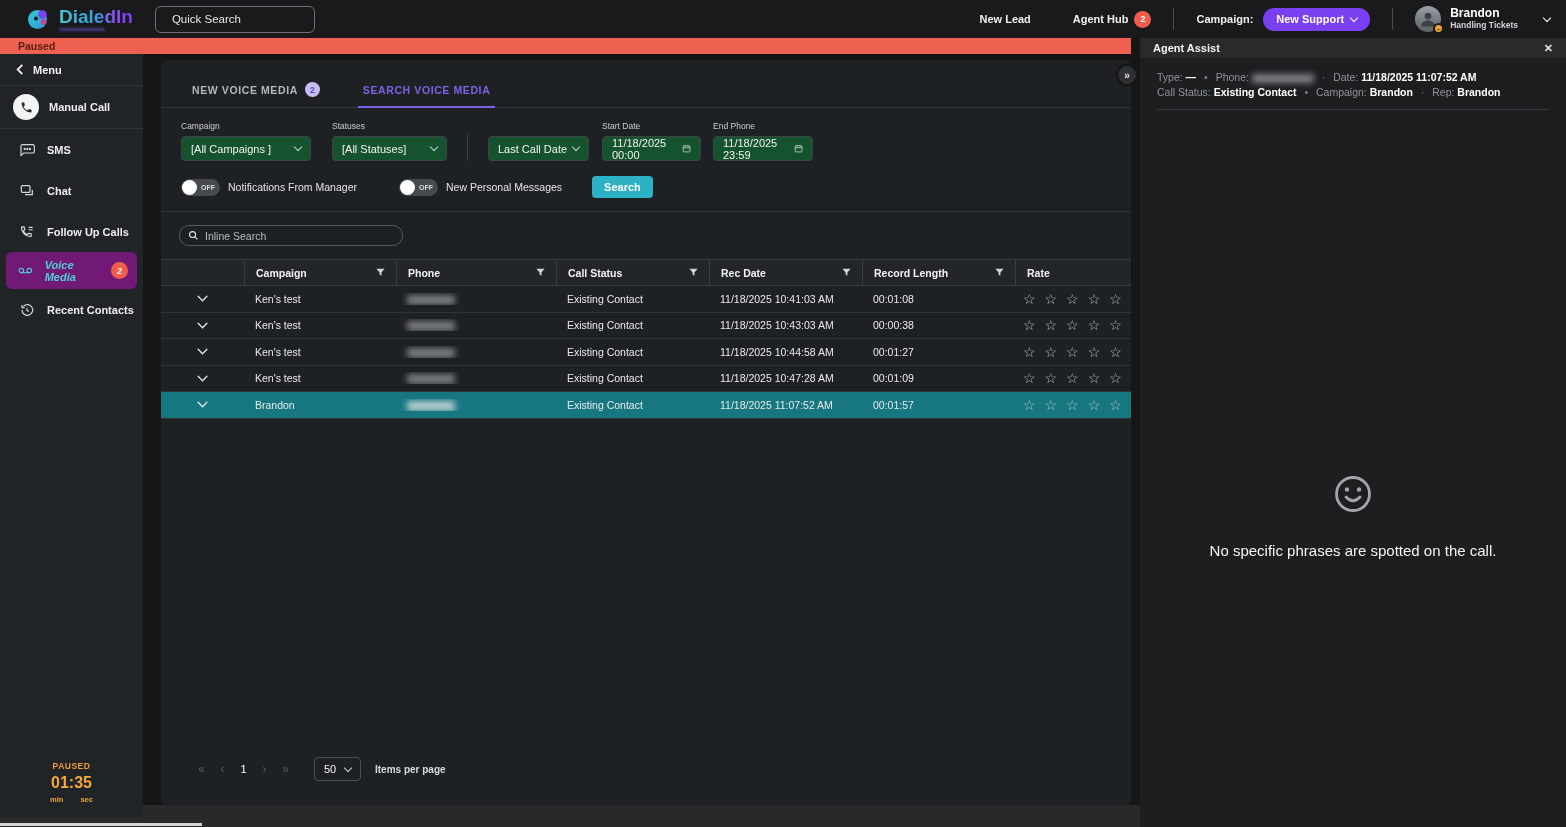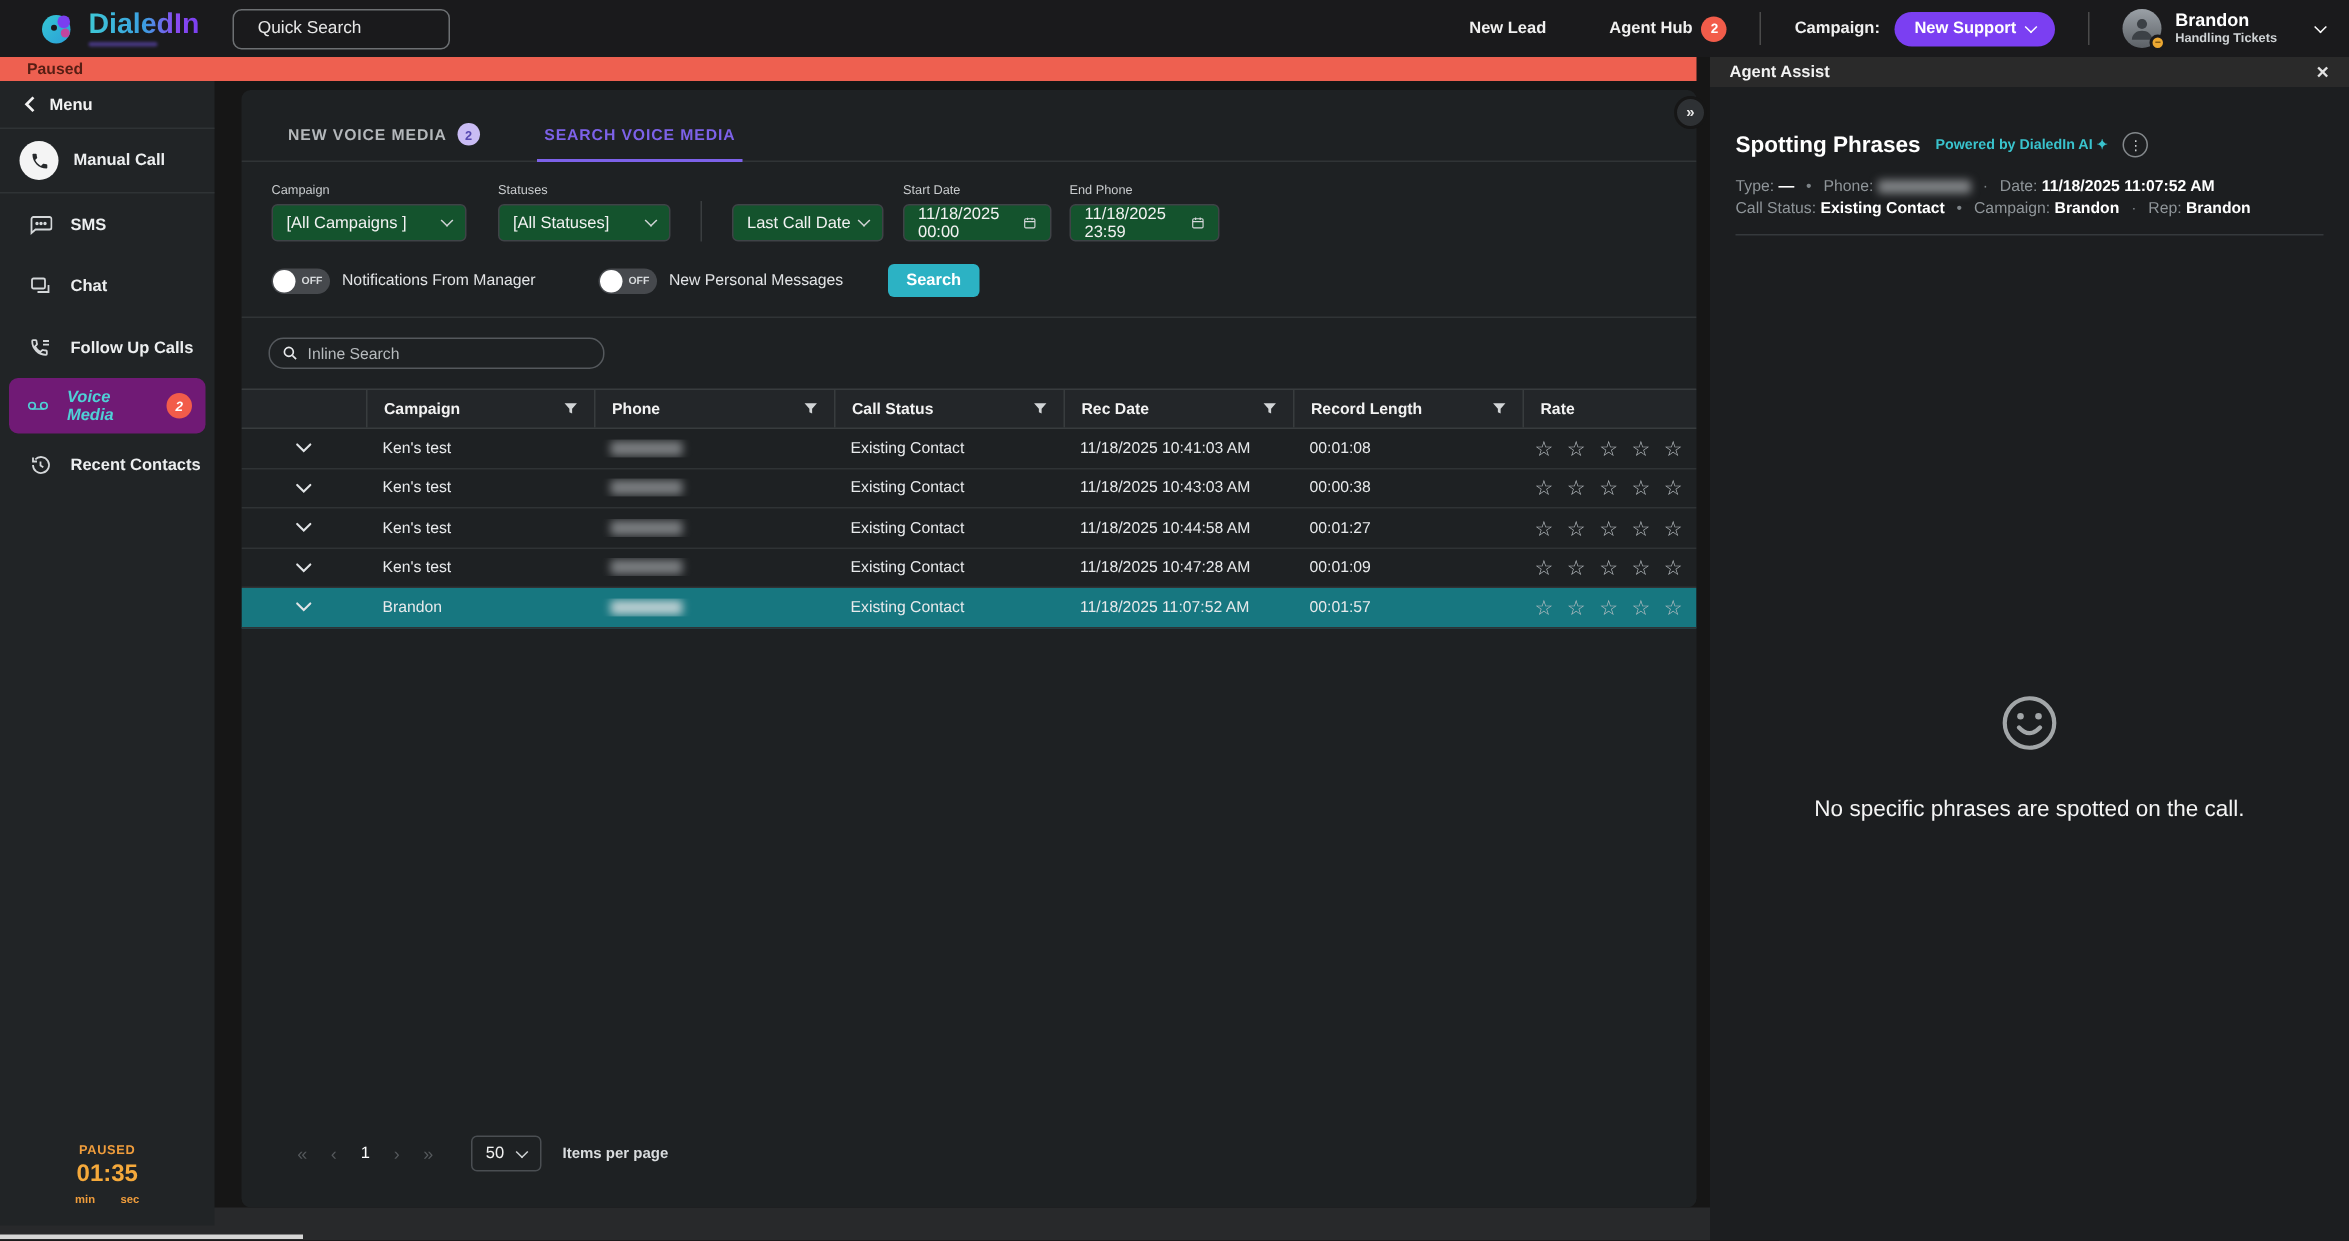--- a/index.html
+++ b/index.html
@@ -8,21 +8,21 @@
   body { position:relative; color:#e8eaec; }
 
   
   .topbar { position:absolute; top:0; left:0; width:1566px; height:38px;
     background:#1a1a1c; display:flex; align-items:center; z-index:6; }
   .logo-wrap { margin-left:26px; display:flex; align-items:center; gap:7px; }
   .brand-text { font-size:19px; font-weight:bold;
     background:linear-gradient(90deg,#3ec8d6 0%,#3b9fe0 50%,#8a4bf0 78%,#7a3ff0 100%);
     -webkit-background-clip:text; background-clip:text; color:transparent; line-height:1; }
   .brand-tagline { width:46px; height:3px; background:#6a4fd0; opacity:.55; filter:blur(1px); margin-top:2px; border-radius:2px; }
-  .quick-search { margin-left:22px; width:145px; height:27px; border:1px solid #6d7073; border-radius:6px;
+  .quick-search { margin-left:22px; width:160px; height:27px; border:1px solid #6d7073; border-radius:6px;
     display:flex; align-items:center; gap:7px; padding:0 9px; background:#1a1a1c; }
   .quick-search input { flex:1; background:transparent; border:none; outline:none; color:#f0f0f0; font-size:11.5px; font-family:inherit; }
   .quick-search input::placeholder { color:#e8e8e8; opacity:1; }
   .top-spacer { flex:1; }
   .top-right { display:flex; align-items:center; margin-right:16px; }
   .top-link { font-size:11px; font-weight:bold; color:#f0f0f0; cursor:pointer; }
   .agent-hub { display:flex; align-items:center; gap:6px; margin-left:42px; }
   .badge-red { min-width:17px; height:17px; border-radius:50%; background:#f25c4a; color:#fff;
     font-size:9px; font-weight:bold; display:flex; align-items:center; justify-content:center; padding:0 2px; }
   .top-sep { width:1px; height:22px; background:#4a4a4a; margin:0 22px; }
@@ -490,28 +490,20 @@
 </div>
 
 <div class="expand-btn">»</div>
 
 <div class="right-panel">
   <div class="rp-header">
     <span>Agent Assist</span>
     <span class="rp-close">✕</span>
   </div>
   <div class="rp-body">
-    <div class="sp-row">
-      <span class="sp-title">Spotting Phrases</span>
-      <span class="sp-powered">
-        <span>Powered by DialedIn AI</span>
-        <span class="sp-sparkle">✦</span>
-      </span>
-      <span class="kebab-btn">⋮</span>
-    </div>
     <div class="meta">
       <div>
         <span>Type:</span>
         <b>—</b>
         <span class="dot">•</span>
         <span>Phone:</span>
         <span class="meta-blob"></span>
         <span class="dot">·</span>
         <span>Date:</span>
         <b>11/18/2025 11:07:52 AM</b>

